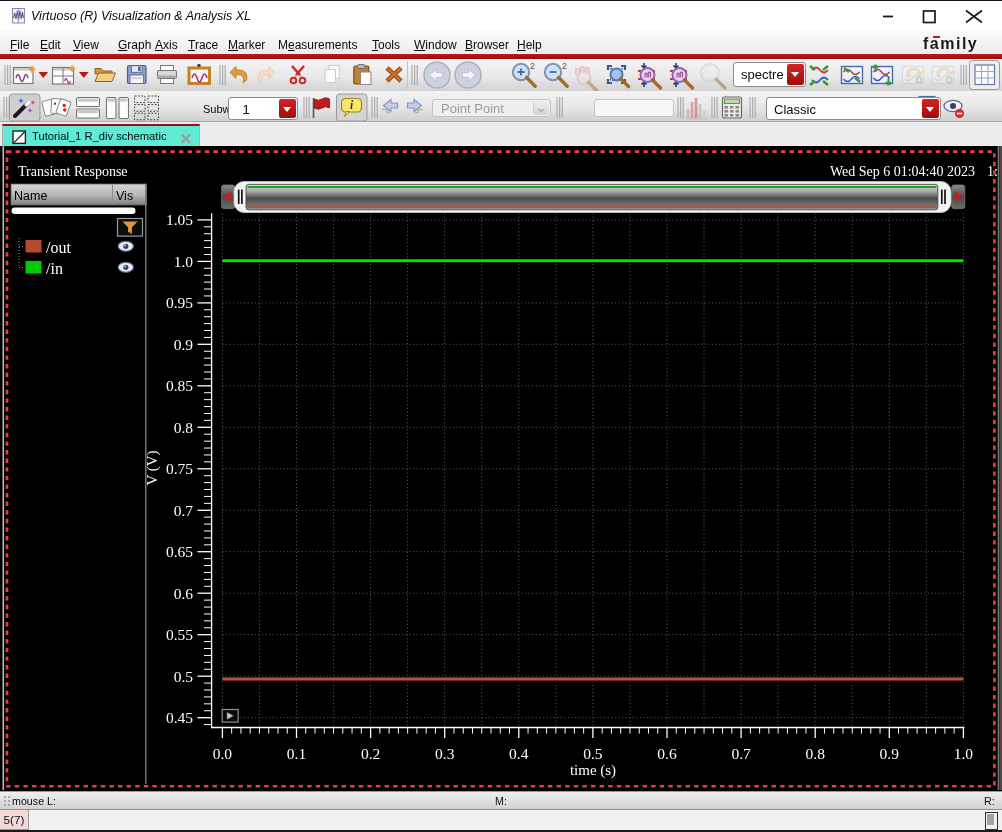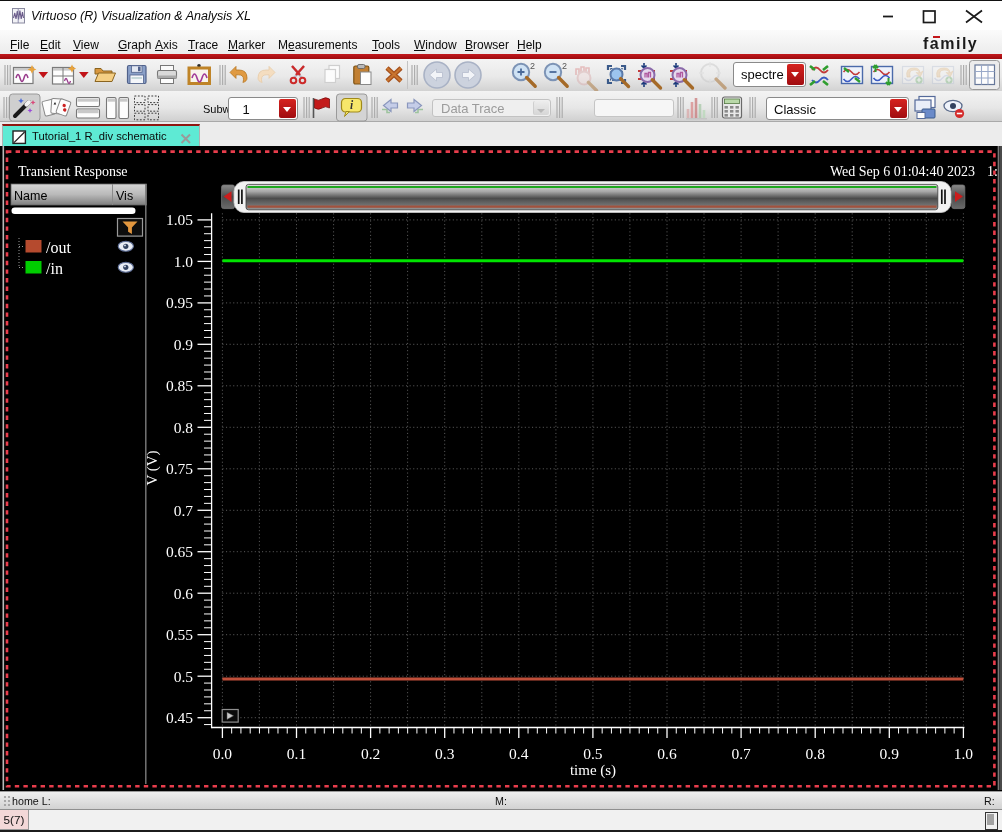--- a/index.html
+++ b/index.html
@@ -379,25 +379,25 @@
         <circle cx="16.5" cy="16.5" r="4.6" fill="#d42a2a"></circle>
         <line x1="13.8" y1="16.5" x2="19.2" y2="16.5" stroke="#fff" stroke-width="1.6"></line>
       </g>
 </svg>
   <div class="abs" style="left:163px;top:12px;font-size:11px;color:#0a0a0a;margin-left:40px;">Subwindow:</div>
   <div class="abs combo" style="left:227.5px;top:6px;width:68.5px;height:20.5px;">
     <div class="txt" style="left:14px">1</div>
       <div class="btn"></div>
   </div>
   <div class="abs dcombo" style="left:432px;top:7.5px;width:117px;height:16.5px;">
-    <div class="txt">Data Trace</div>
+    <div class="txt">Point Point</div>
       <div class="btn"></div>
   </div>
   <div class="abs" style="left:594px;top:7.5px;width:78px;height:16.5px;background:#f6f6f6;border:1px solid #c5c5c5;border-radius:3px;"></div>
-  <div class="abs combo" style="left:766px;top:6px;width:141px;height:20.5px;">
+  <div class="abs combo" style="left:766px;top:6px;width:141px;height:20.5px;padding-left:32px;">
     <div class="txt">Classic</div>
       <div class="btn"></div>
   </div>
 </div>
 
 <div class="abs tabbar">
   <div class="abs tab">
     <svg class="abs" style="left:9px;top:4px" width="15" height="15">
       <rect x="1" y="1" width="12.4" height="12.4" fill="#ffffff" stroke="#222" stroke-width="1.4"></rect>
       <line x1="2" y1="12.6" x2="12.6" y2="2" stroke="#222" stroke-width="1.3"></line>
@@ -702,21 +702,21 @@
   <svg class="abs" style="left:3px;top:3px" width="10" height="12">
     <g fill="#9a9a9a">
         <circle cx="2" cy="2" r="1.1"></circle>
         <circle cx="2" cy="6" r="1.1"></circle>
         <circle cx="2" cy="10" r="1.1"></circle>
     <circle cx="6" cy="2" r="1.1"></circle>
         <circle cx="6" cy="6" r="1.1"></circle>
         <circle cx="6" cy="10" r="1.1"></circle>
       </g>
   </svg>
-  <div class="abs" style="left:12px;top:2.5px">home L:</div>
+  <div class="abs" style="left:12px;top:2.5px">mouse L:</div>
   <div class="abs" style="left:495px;top:2.5px">M:</div>
   <div class="abs" style="left:984px;top:2.5px">R:</div>
 </div>
 <div class="abs statusbar2">
   <div class="abs" style="left:0;top:0;width:28px;height:19px;background:#f3d8d8;border-right:1px solid #9a9a9a;border-bottom:1px solid #9a9a9a;">
     <div class="abs" style="left:3.5px;top:3px;">5(7)</div>
   </div>
   <div class="abs" style="left:985px;top:2px;width:11px;height:16px;border:1.4px solid #333;background:#f1f1f1;">
     <div class="abs" style="left:1px;top:1px;width:6.5px;height:11px;background:#a2a2a2;"></div>
   </div>

